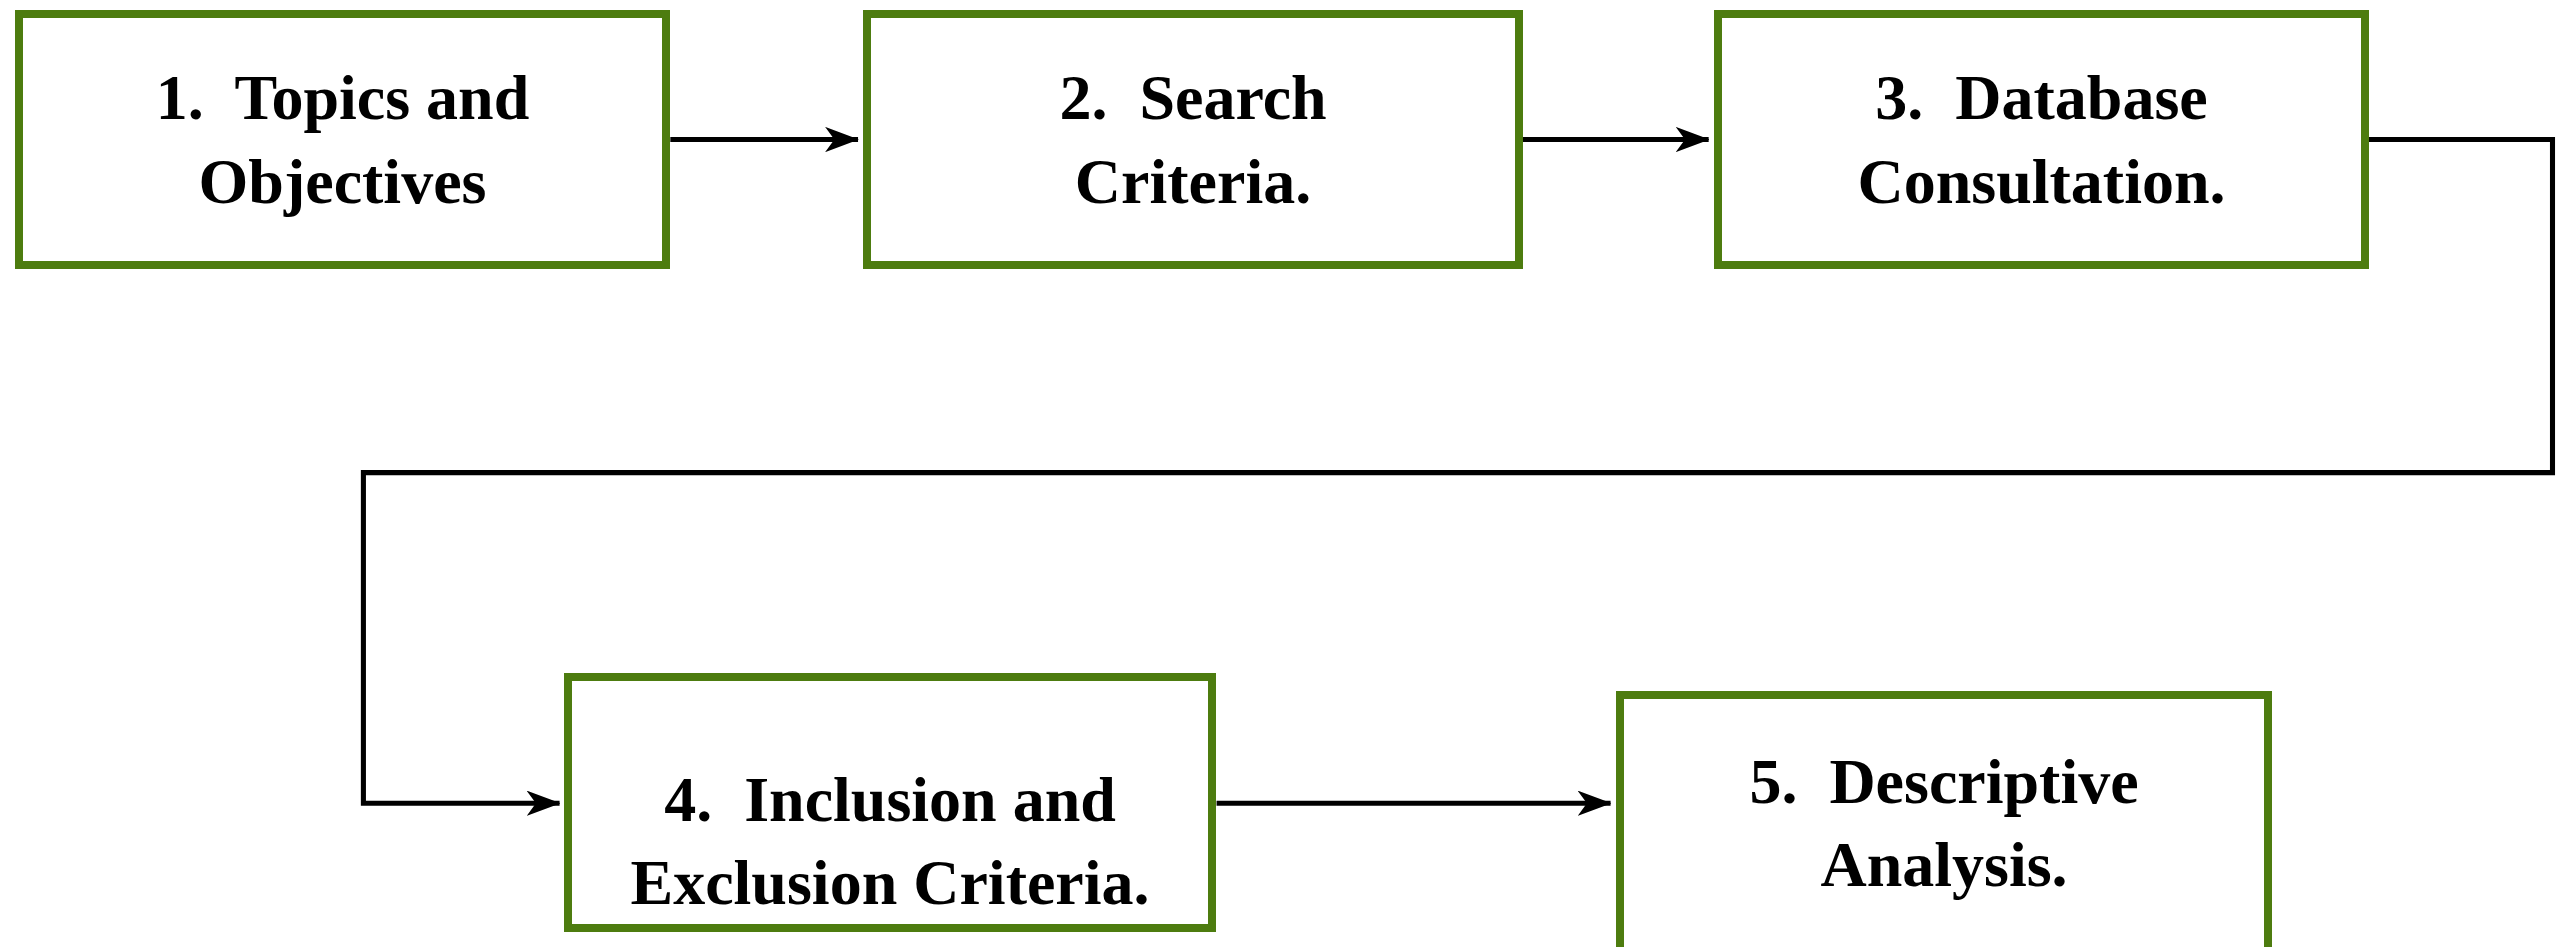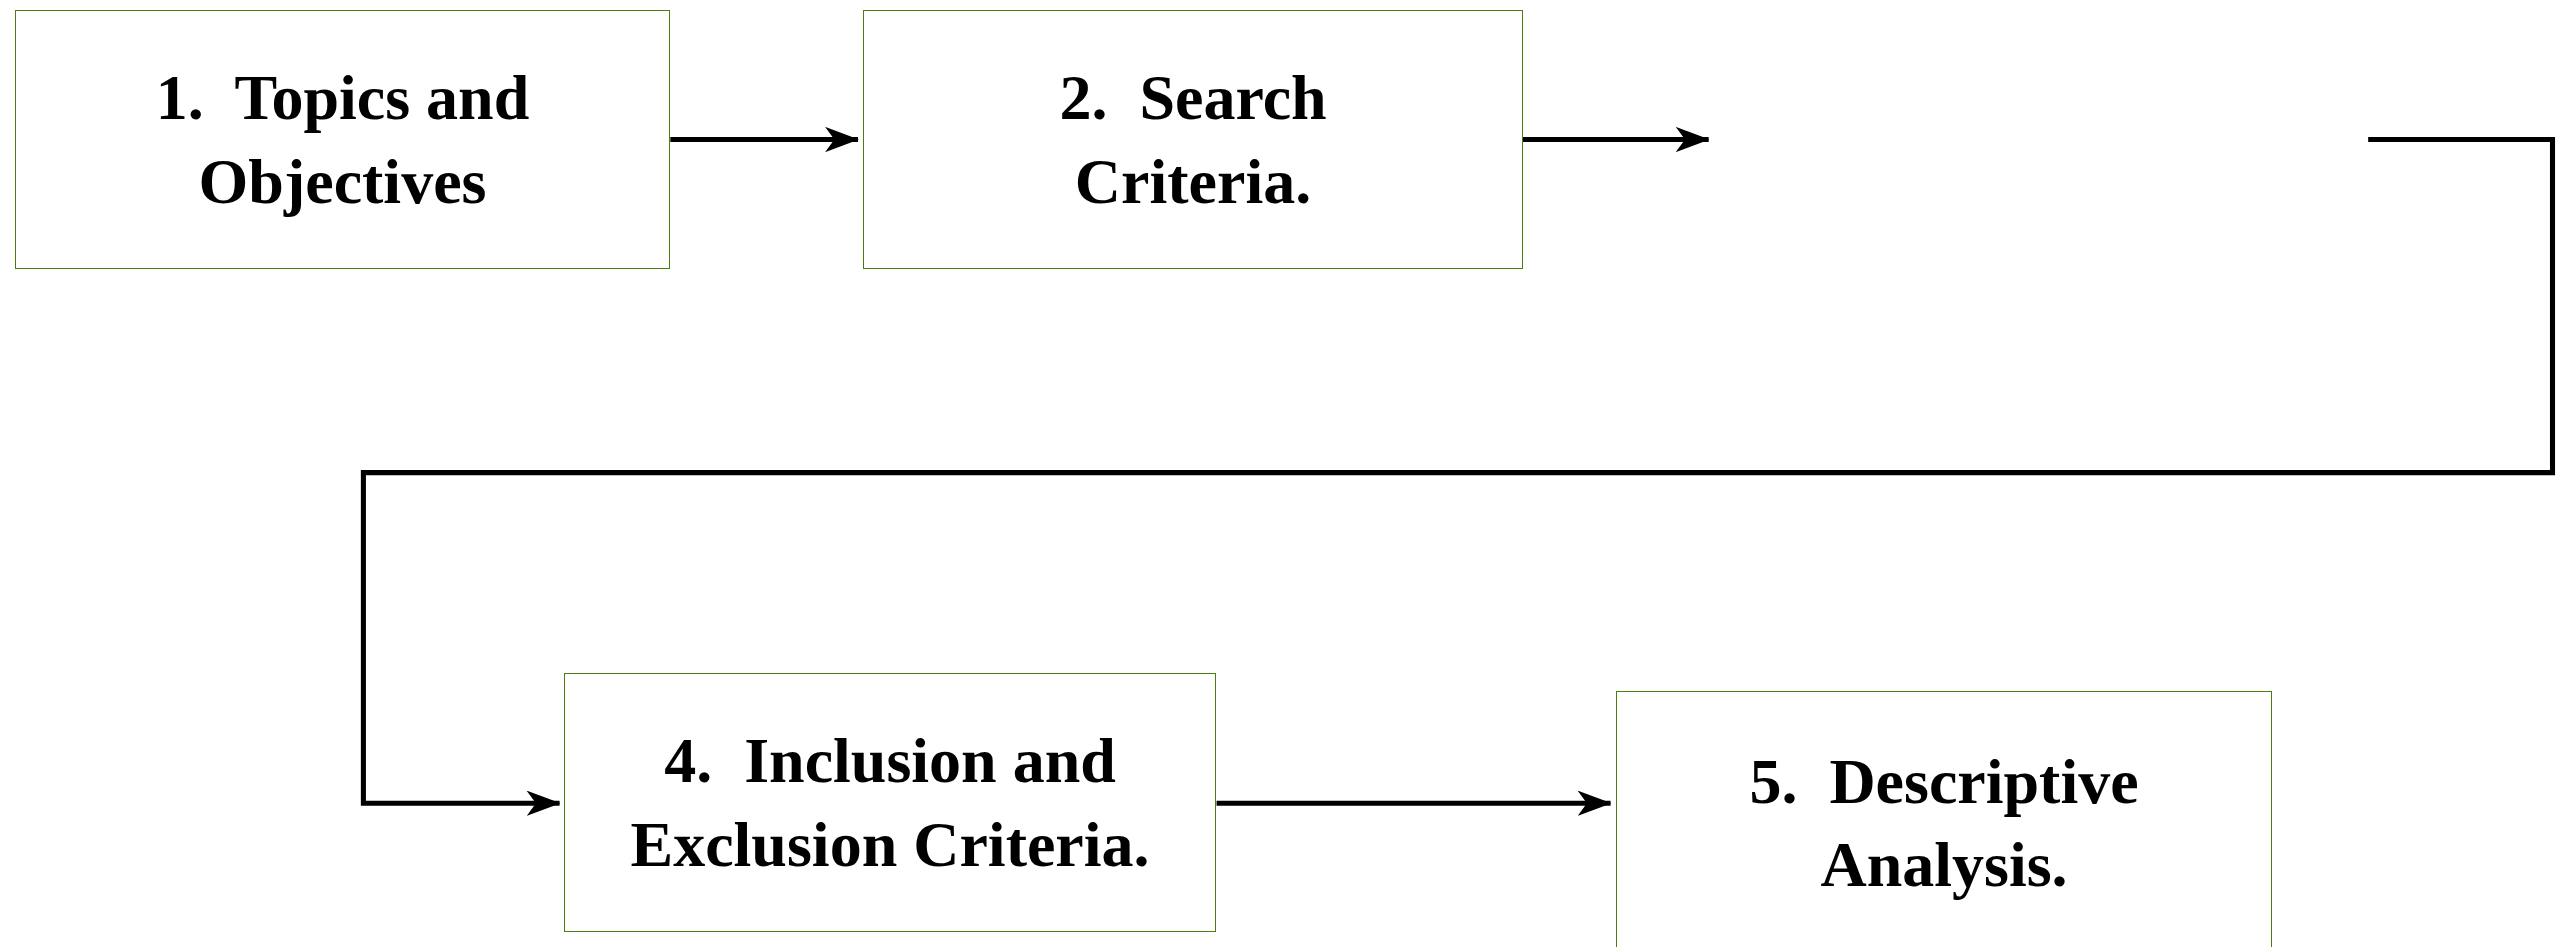--- a/index.html
+++ b/index.html
@@ -17,40 +17,40 @@
   .edges-layer {
     position: absolute;
     left: 0;
     top: 0;
     width: 2576px;
     height: 947px;
   }
   .node {
     position: absolute;
     box-sizing: border-box;
-    border: 1px solid #4d7c0f;
+    border: 8px solid #4d7c0f;
     background: #ffffff;
     display: flex;
     align-items: center;
     justify-content: center;
     text-align: center;
   }
   .node-label {
     font-family: "Liberation Serif", "DejaVu Serif", serif;
     font-weight: 700;
     font-size: 64px;
     line-height: 1.3;
     color: #000000;
     white-space: pre-wrap;
   }
   
   #node-topics        { left: 15px;   top: 10px;  width: 655px; height: 259px; }
   #node-search        { left: 863px; top: 10px;  width: 660px; height: 259px; }
   #node-database      { left: 1714px; top: 10px;  width: 655px; height: 259px; }
-  #node-inclusion     { left: 564px;  top: 673px; width: 652px; height: 259px; }
+  #node-inclusion     { left: 564px;  top: 673px; width: 652px; height: 259px; align-items: flex-end; }
   #node-descriptive   { left: 1616px; top: 691px; width: 656px; height: 264px; }
 </style>
 </head>
 <body>
 
 <div class="canvas">
 
   <svg class="edges-layer" viewBox="0 0 3045 1120" xmlns="http://www.w3.org/2000/svg">
     <defs>
       <marker id="arrowhead" markerUnits="userSpaceOnUse" viewBox="0 0 40 30" refX="39" refY="15" markerWidth="40" markerHeight="30" orient="auto">
@@ -70,20 +70,24 @@
   <div class="node" id="node-topics">
     <span class="node-label">1.  Topics and
 Objectives</span>
   </div>
 
   <div class="node" id="node-search">
     <span class="node-label">2.  Search
 Criteria.</span>
   </div>
 
+  <div class="node" id="node-database">
+    <span class="node-label">3.  Database
+Consultation.</span>
+  </div>
 
   <div class="node" id="node-inclusion">
     <span class="node-label">4.  Inclusion and
 Exclusion Criteria.</span>
   </div>
 
   <div class="node" id="node-descriptive">
     <span class="node-label">5.  Descriptive
 Analysis.</span>
   </div>

